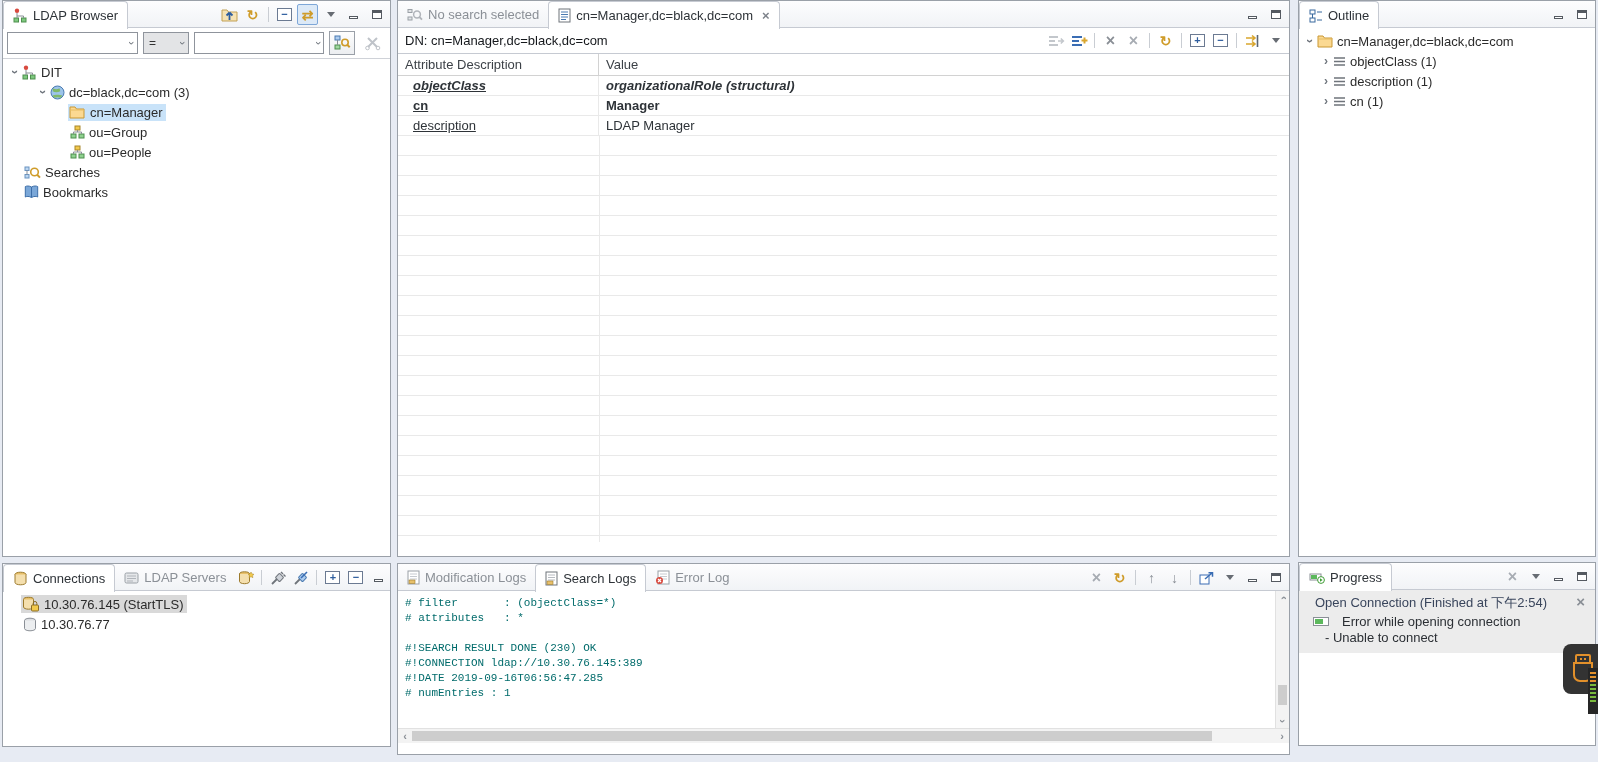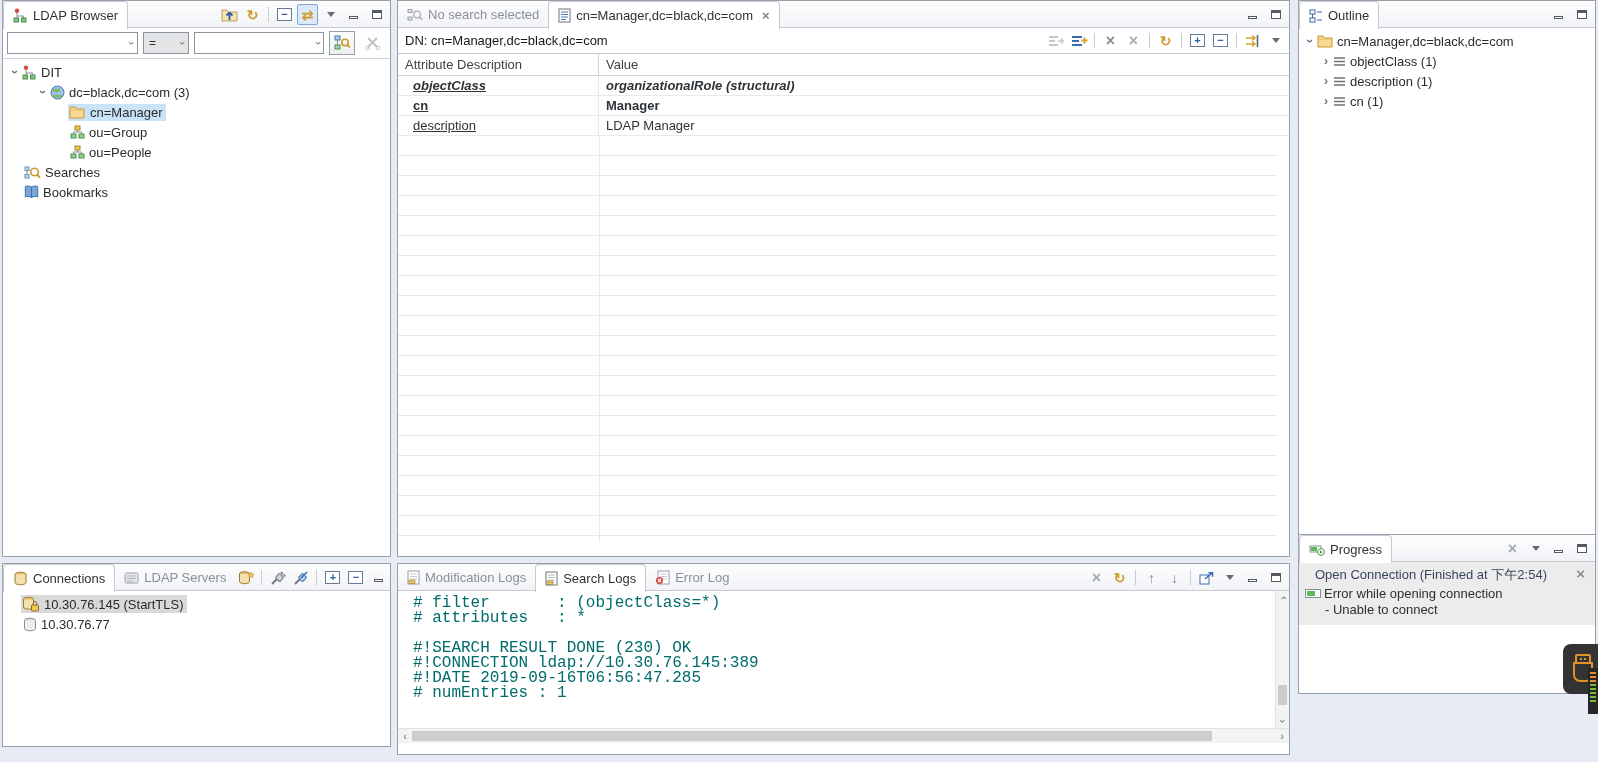--- a/index.html
+++ b/index.html
@@ -63,35 +63,35 @@
 
   
   #panel-outline { left:1298px; top:0; width:298px; height:557px; }
 
   
   #panel-connections { left:2px; top:563px; width:389px; height:184px; }
 
   
   #panel-logs { left:397px; top:563px; width:893px; height:192px; }
   .logwrap { position:relative; height:152px; overflow:hidden; }
-  .logpre { font-family:"Liberation Mono","DejaVu Sans Mono",monospace; font-size:16px; line-height:15px; color:#006b6b; padding:5px 20px 5px 15px; white-space:pre; }
+  .logpre { font-family:"Liberation Mono","DejaVu Sans Mono",monospace; font-size:11px; line-height:15px; color:#006b6b; padding:5px 20px 5px 7px; white-space:pre; }
   .vsb { position:absolute; right:0; top:0; bottom:15px; width:14px; background:#f3f3f3; border-left:1px solid #e1e1e1; display:flex; flex-direction:column; align-items:center; }
   .vsb .thumb { position:absolute; left:2px; right:2px; top:94px; height:20px; background:#cdcdcd; }
   .hsb { position:absolute; left:0; right:0; bottom:0; height:15px; background:#f3f3f3; border-top:1px solid #e1e1e1; display:flex; align-items:center; }
   .hsb .thumb { position:absolute; left:14px; top:2px; bottom:2px; width:800px; background:#cdcdcd; }
   .sbarrow { color:#8a8f96; font-size:11px; font-weight:bold; width:14px; height:14px; display:flex; align-items:center; justify-content:center; flex:none; }
   .vsb .sbarrow.bottom { margin-top:auto; }
 
   
-  #panel-progress { left:1298px; top:534px; width:298px; height:160px; }
+  #panel-progress { left:1298px; top:562px; width:298px; height:184px; }
   .jobitem { background:#ececec; padding:4px 6px 8px 6px; }
   .jobtitle { display:flex; align-items:flex-start; }
   .jobtitle .t { color:#39455c; padding-left:10px; }
   .jobx { margin-left:auto; color:#8a8f96; font-weight:bold; font-size:15px; line-height:1; padding:0 4px; }
-  .jobline2 { display:flex; align-items:center; gap:3px; margin-top:2px; color:#2b2f34; }
+  .jobline2 { display:flex; align-items:center; gap:13px; margin-top:2px; color:#2b2f34;margin-left:8px; }
   .jobline3 { padding-left:20px; margin-top:1px; color:#2b2f34; }
   .minibar { width:16px; height:9px; border:1px solid #8a8f96; background:#fff; position:relative; flex:none; }
   .minibar i { position:absolute; left:1px; top:1px; bottom:1px; width:8px; background:#5cb85c; }
 
   
   .overlay-badge { position:absolute; left:1563px; top:644px; width:40px; height:50px; background:#333; border-radius:8px 0 0 8px; display:flex; align-items:center; justify-content:center; }
   .overlay-strip { position:absolute; left:1588px; top:668px; width:10px; height:46px; background:#262626; display:flex; flex-direction:column; gap:2px; padding:4px 2px; }
   .overlay-strip i { height:2px; background:#e2902b; display:block; }
   .overlay-strip i.g { background:#79b93c; }
 

